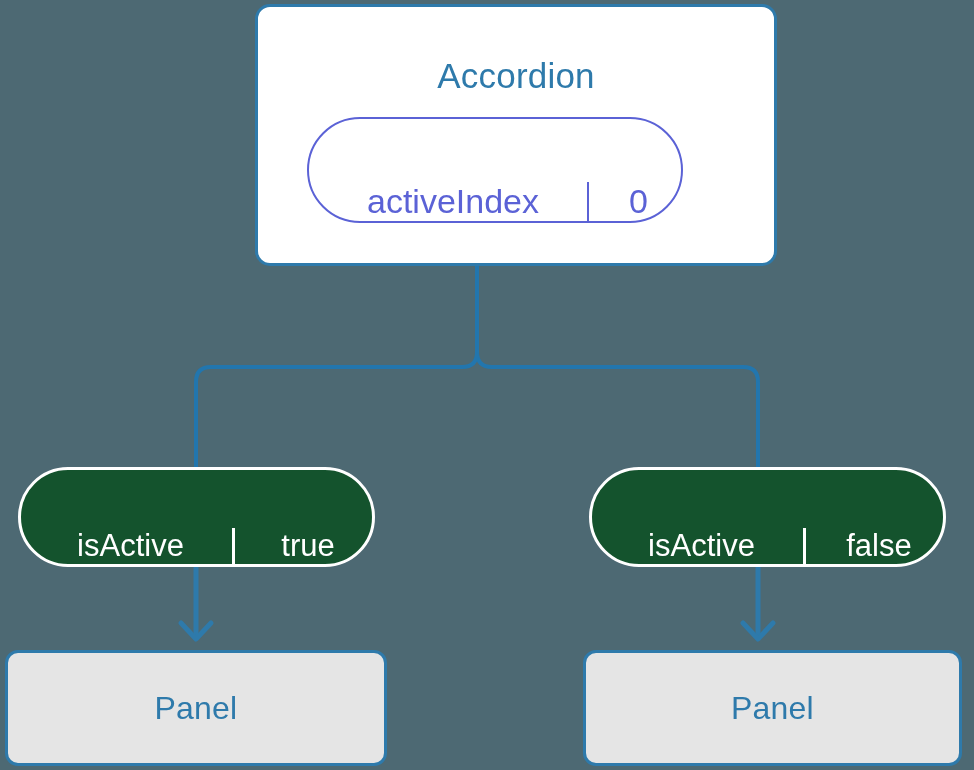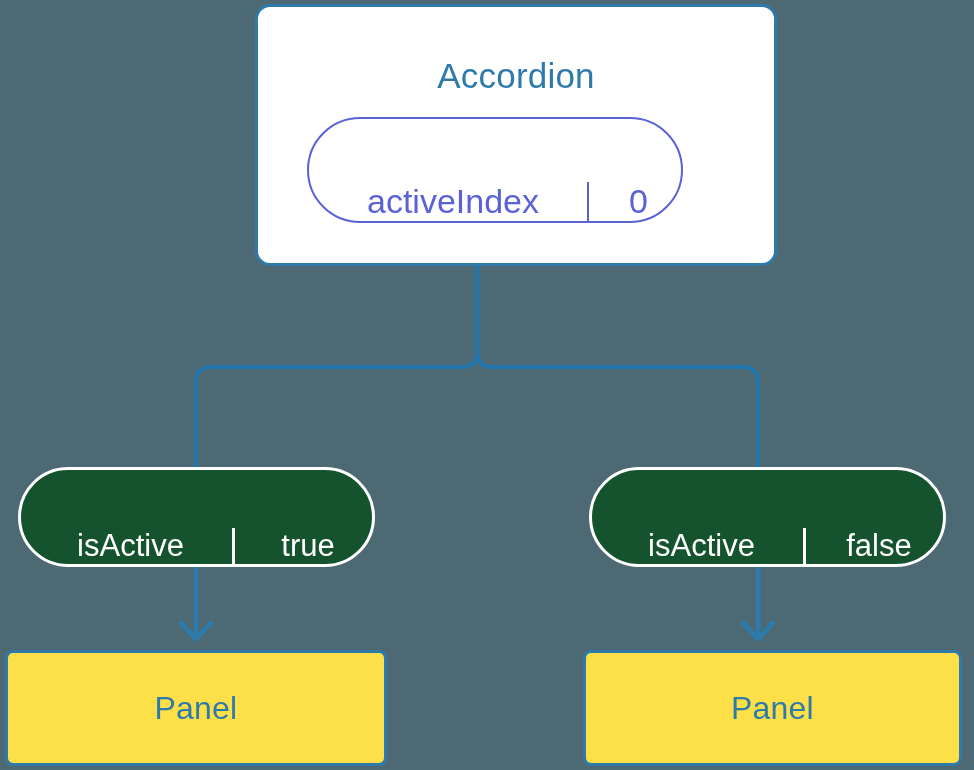--- a/index.html
+++ b/index.html
@@ -154,23 +154,23 @@
   }
   #right-pill .val {
     flex: 1;
     font-size: 31px;
     padding-right: 10px;
   }
 
   
   .panel-box {
     position: absolute;
-    background: #fde047;
+    background: #e5e5e5;
     border: 3px solid #2e7aab;
-    border-radius: 8px;
+    border-radius: 13px;
     box-sizing: border-box;
     display: flex;
     align-items: center;
     justify-content: center;
     z-index: 2;
   }
   .panel-box .panel-label {
     color: #2e7aab;
     font-size: 32px;
     letter-spacing: 0.2px;

